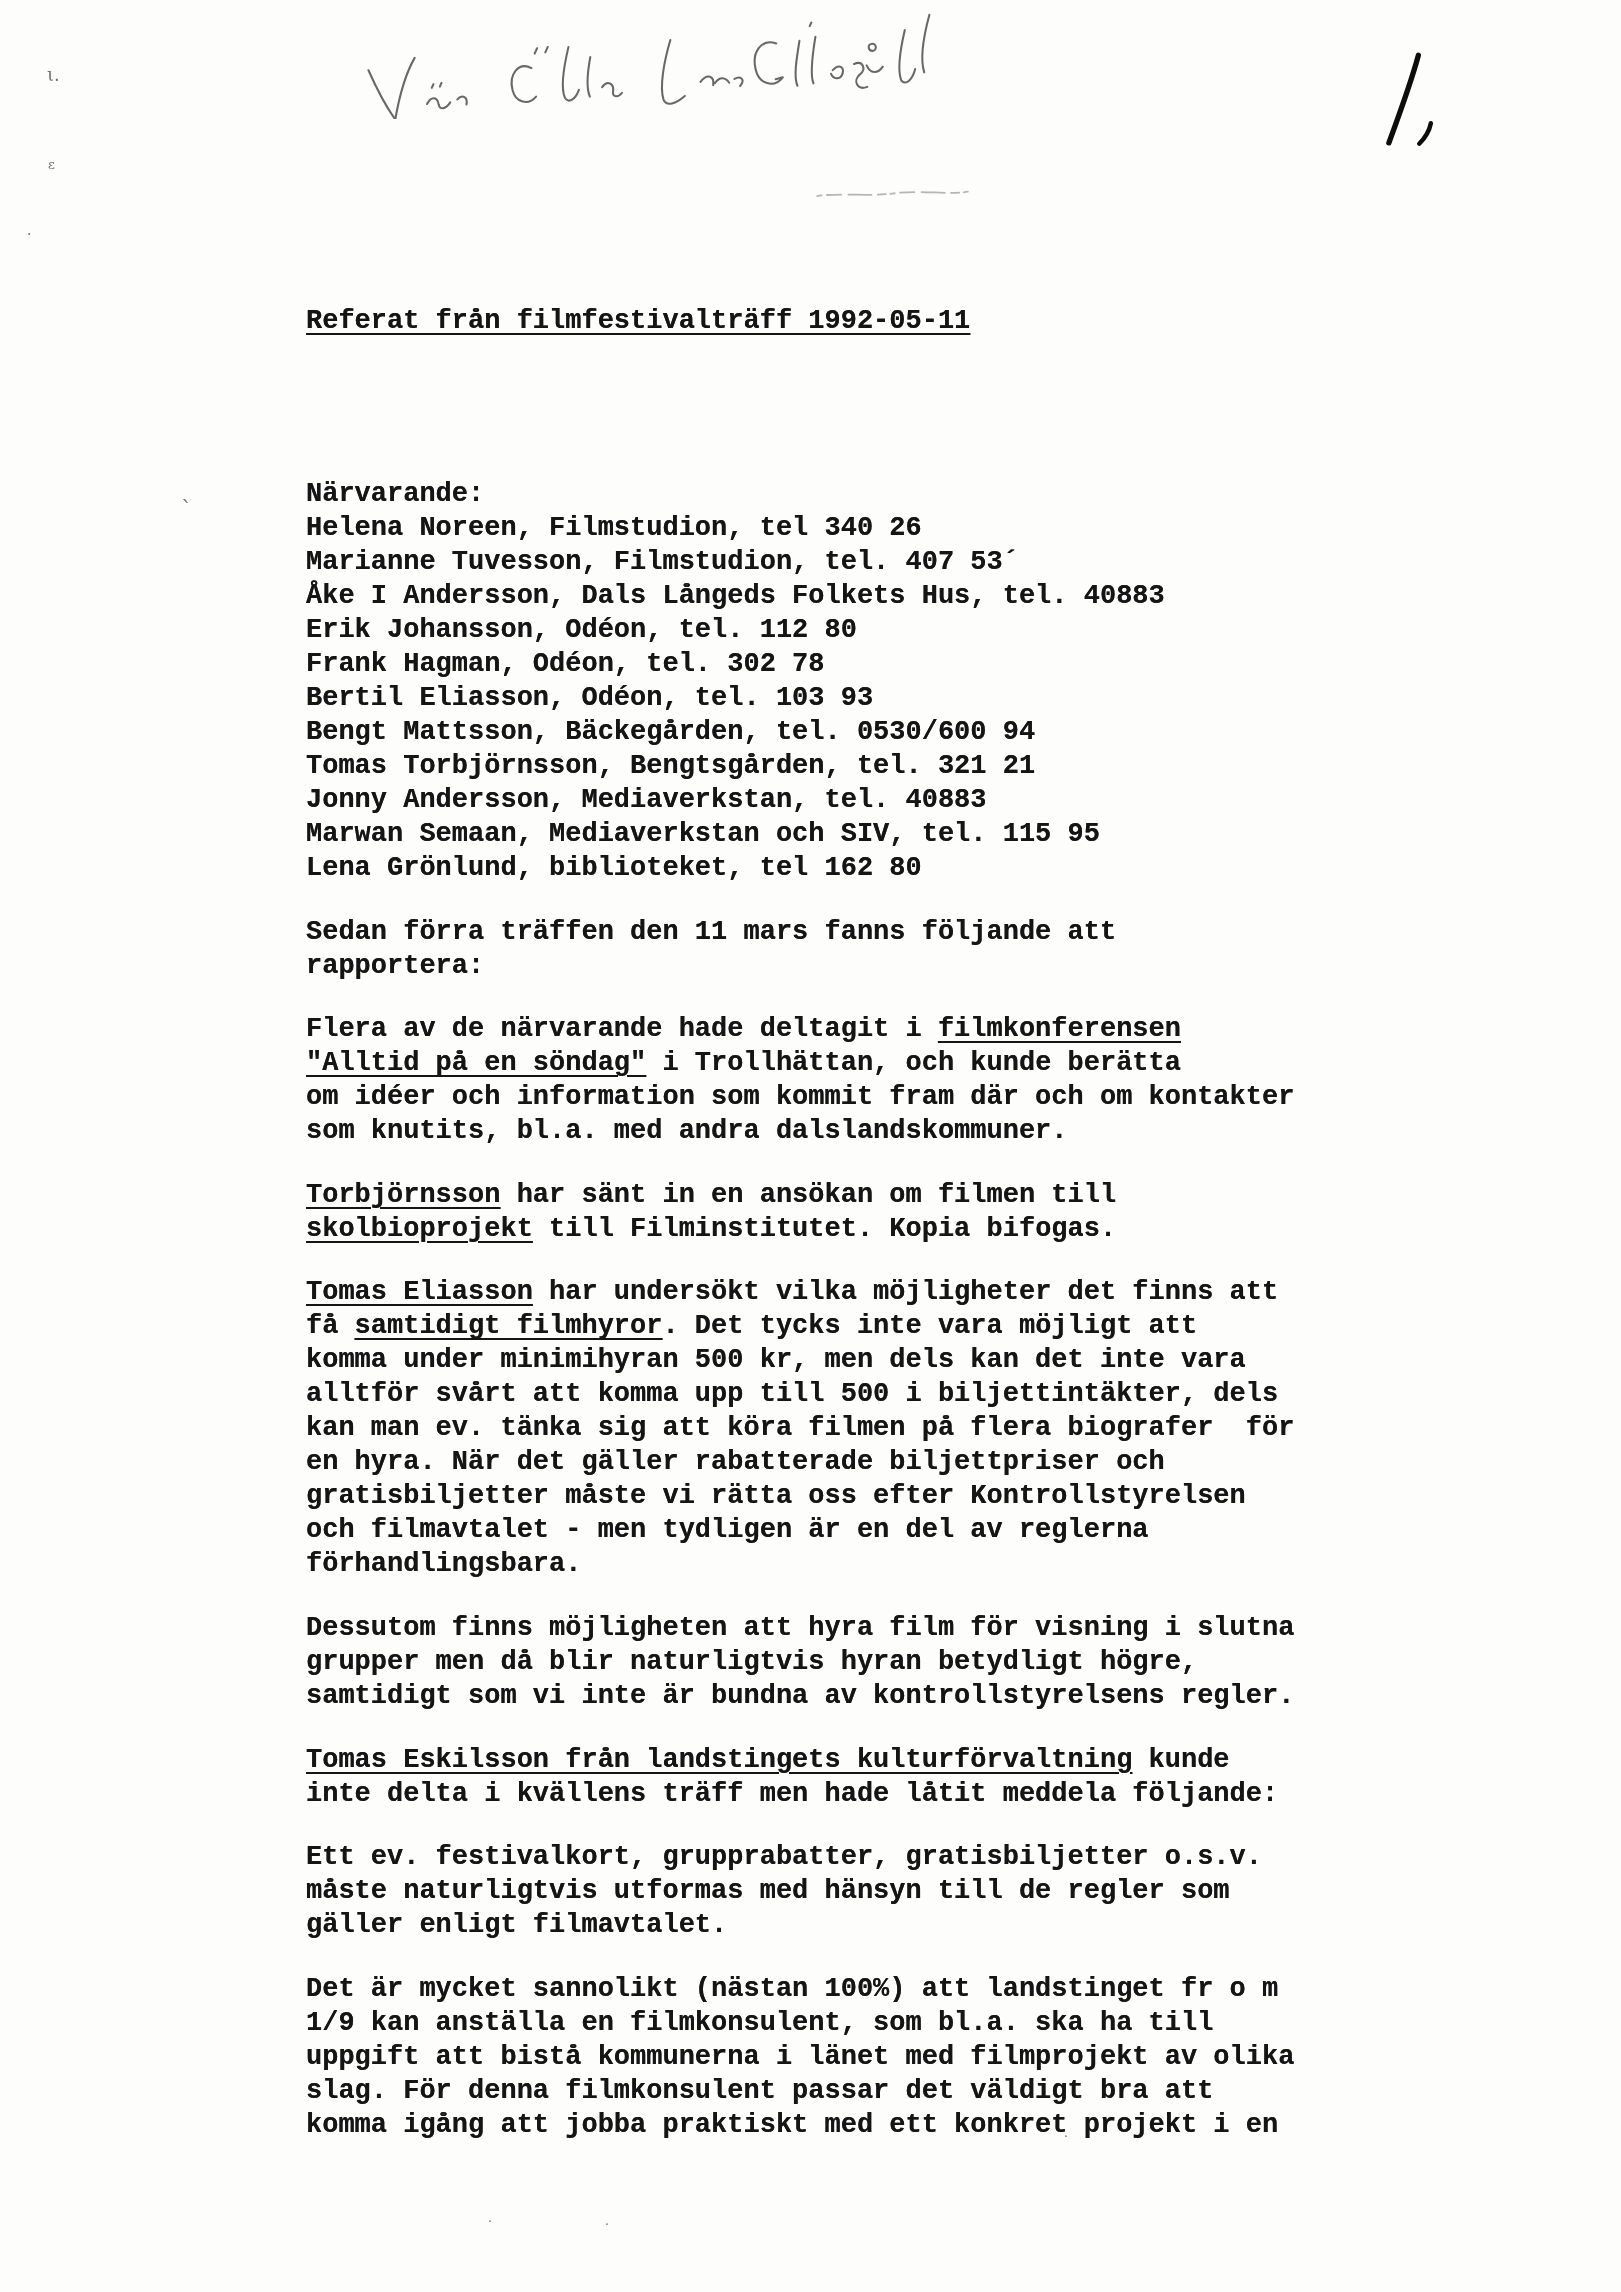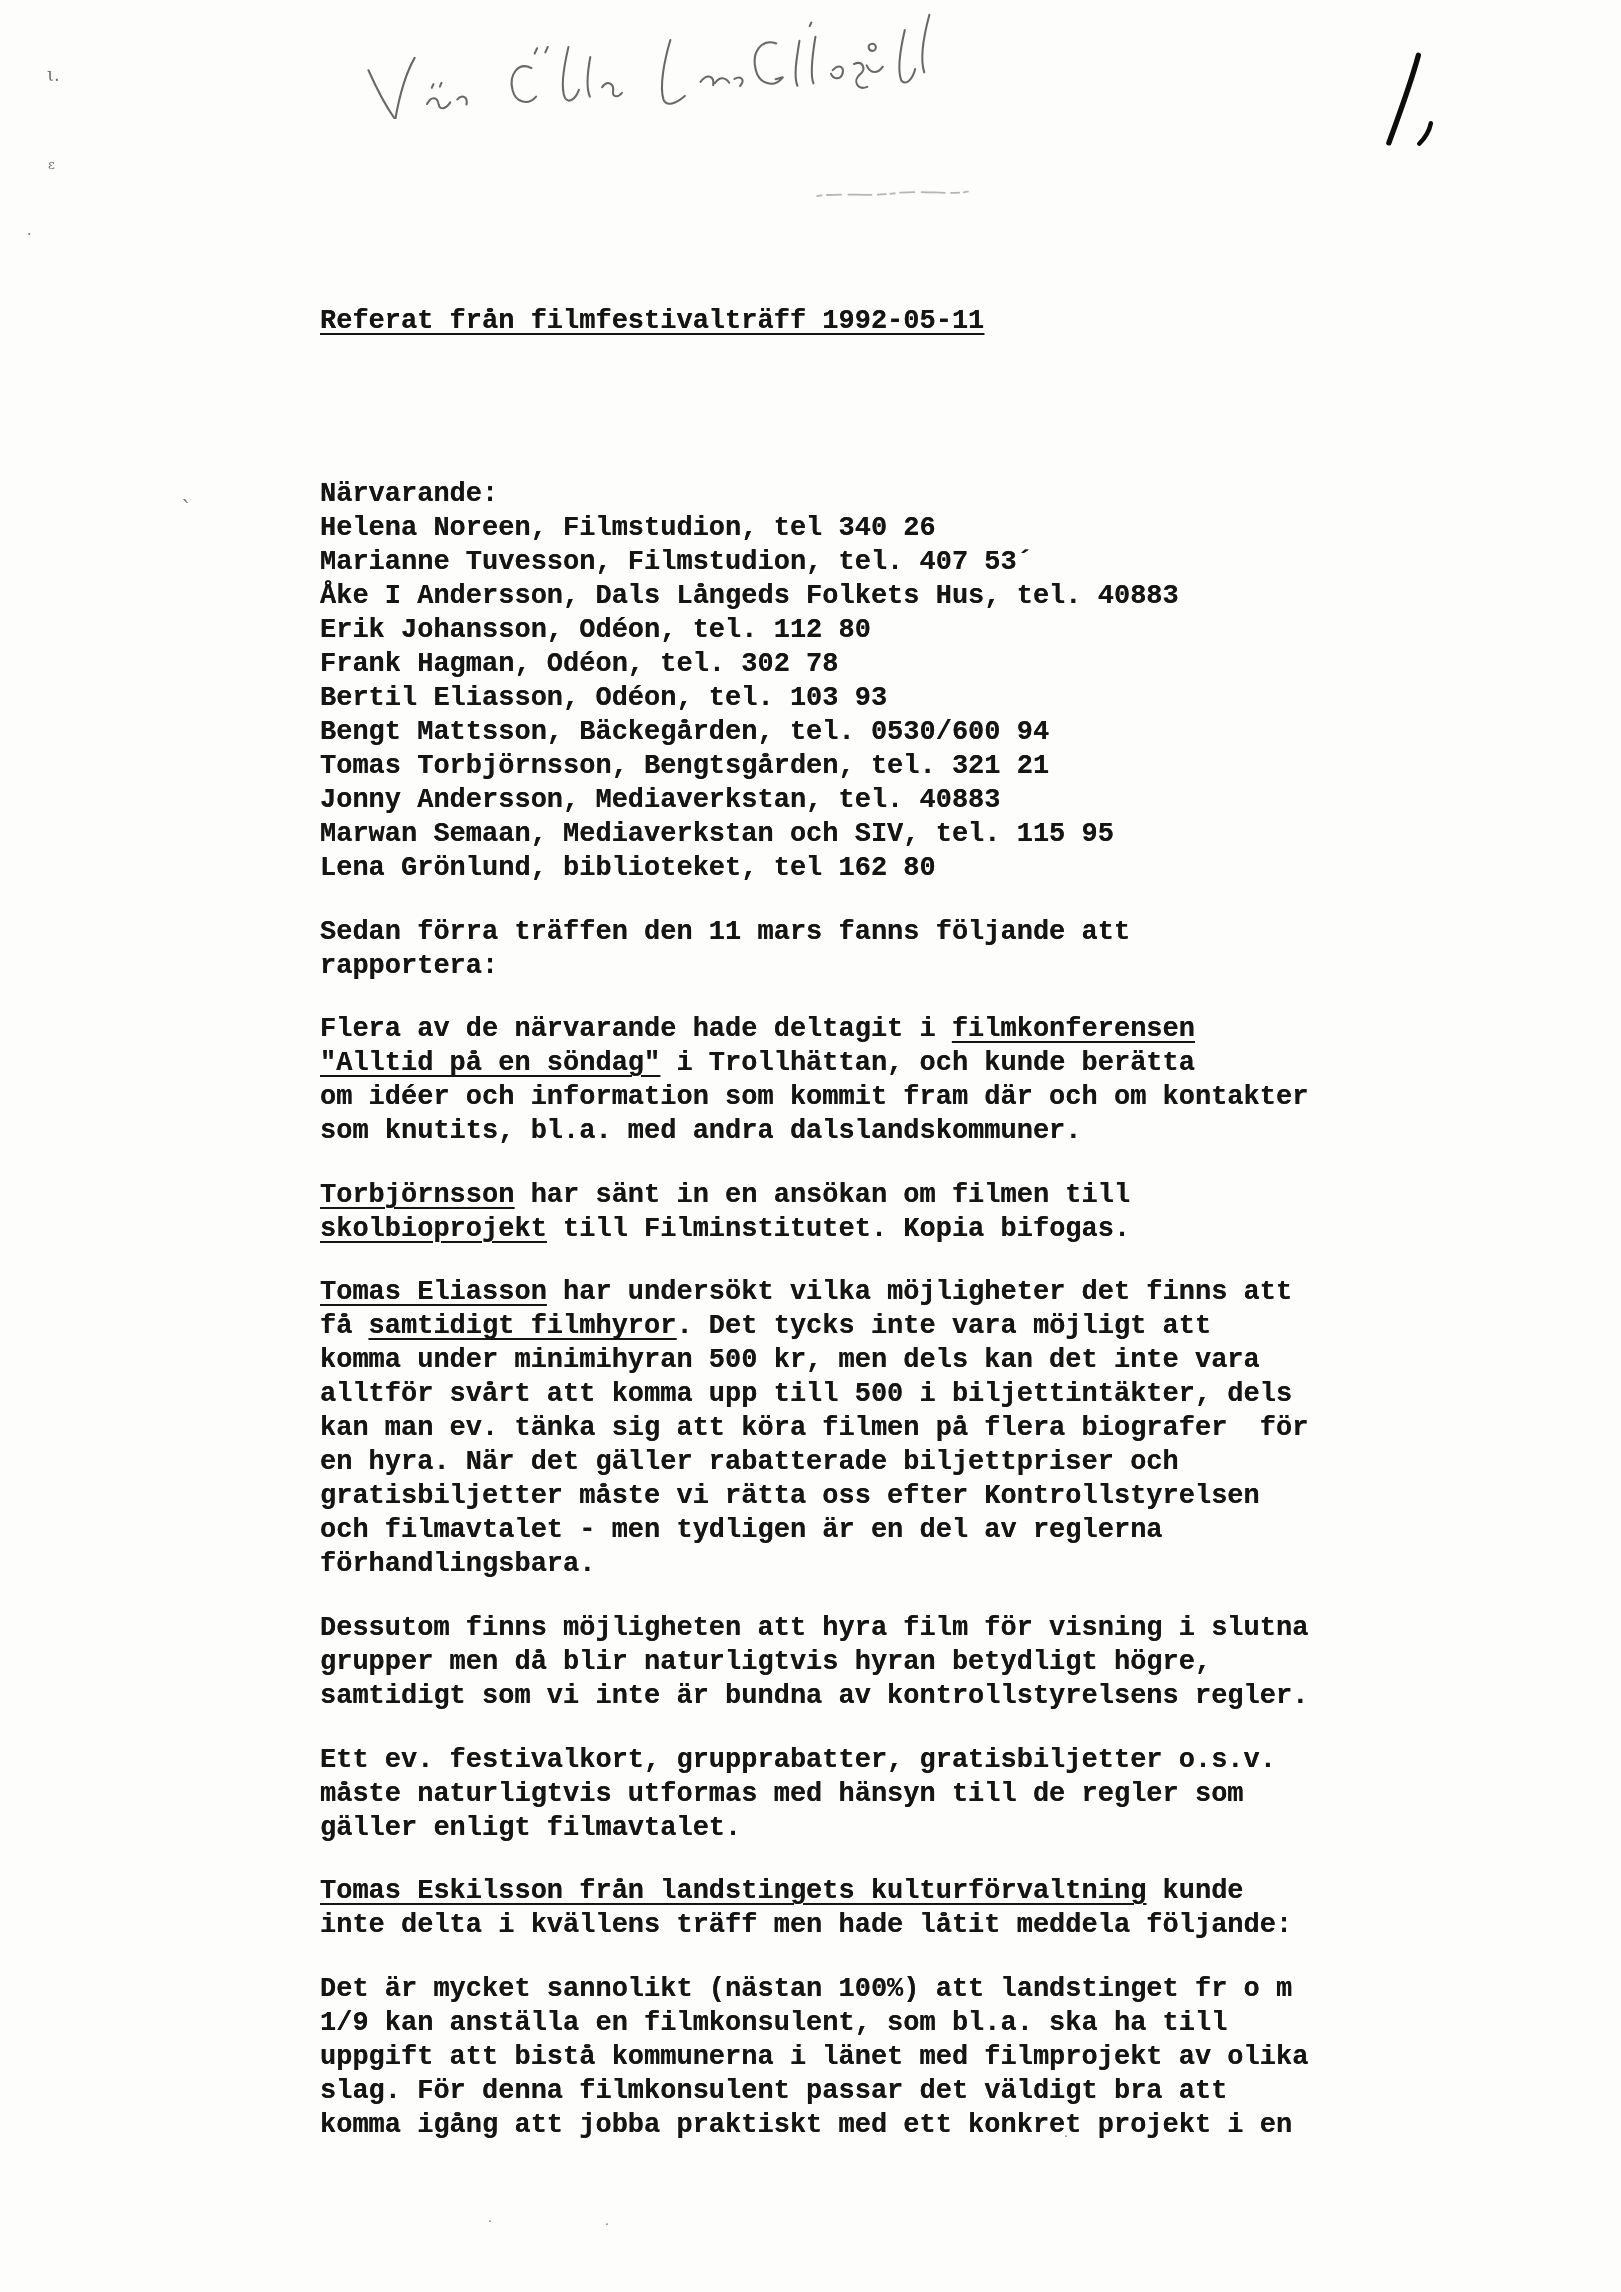--- a/index.html
+++ b/index.html
@@ -6,21 +6,21 @@
   html,body{margin:0;padding:0;}
   body{
     width:1621px;height:2293px;
     background:#fcfcfb;
     position:relative;
     overflow:hidden;
   }
   .page{position:absolute;inset:0;background:#fdfdfc;}
   
   .doc{
-    position:absolute;left:320px;top:236px;width:1075px;
+    position:absolute;left:306px;top:236px;width:1075px;
     font-family:"Liberation Mono","DejaVu Sans Mono",monospace;
     font-size:27px;line-height:34px;font-weight:700;
     color:#151515;
     text-shadow:0 0 0.4px rgba(10,10,10,0.75);
     white-space:pre-wrap;
   }
   .doc h1{
     font:inherit;margin:0 0 37px 0;
     text-decoration:underline;
     text-decoration-thickness:2.2px;
@@ -95,24 +95,24 @@
 </span><span class="u">skolbioprojekt</span><span class=""> till Filminstitutet. Kopia bifogas.</span></div><div class="block para"><span class="u">Tomas Eliasson</span><span class=""> har undersökt vilka möjligheter det finns att
 få </span><span class="u">samtidigt filmhyror</span><span class="">. Det tycks inte vara möjligt att
 komma under minimihyran 500 kr, men dels kan det inte vara
 alltför svårt att komma upp till 500 i biljettintäkter, dels
 kan man ev. tänka sig att köra filmen på flera biografer  för
 en hyra. När det gäller rabatterade biljettpriser och
 gratisbiljetter måste vi rätta oss efter Kontrollstyrelsen
 och filmavtalet - men tydligen är en del av reglerna
 förhandlingsbara.</span></div><div class="block para"><span class="">Dessutom finns möjligheten att hyra film för visning i slutna
 grupper men då blir naturligtvis hyran betydligt högre,
-samtidigt som vi inte är bundna av kontrollstyrelsens regler.</span></div><div class="block para"><span class="">Ett ev. festivalkort, grupprabatter, gratisbiljetter o.s.v.
+samtidigt som vi inte är bundna av kontrollstyrelsens regler.</span></div><div class="block para"><span class="u">Tomas Eskilsson från landstingets kulturförvaltning</span><span class=""> kunde
+inte delta i kvällens träff men hade låtit meddela följande:</span></div><div class="block para"><span class="">Ett ev. festivalkort, grupprabatter, gratisbiljetter o.s.v.
 måste naturligtvis utformas med hänsyn till de regler som
-gäller enligt filmavtalet.</span></div><div class="block para"><span class="u">Tomas Eskilsson från landstingets kulturförvaltning</span><span class=""> kunde
-inte delta i kvällens träff men hade låtit meddela följande:</span></div><div class="block para"><span class="">Det är mycket sannolikt (nästan 100%) att landstinget fr o m
+gäller enligt filmavtalet.</span></div><div class="block para"><span class="">Det är mycket sannolikt (nästan 100%) att landstinget fr o m
 1/9 kan anställa en filmkonsulent, som bl.a. ska ha till
 uppgift att bistå kommunerna i länet med filmprojekt av olika
 slag. För denna filmkonsulent passar det väldigt bra att
 komma igång att jobba praktiskt med ett konkret projekt i en</span></div></div>
 
 <span class="speck" style="left: 47px; top: 66px; font-size: 18px;">ι.</span>
     <span class="speck" style="left: 48px; top: 158px; font-size: 13.4px;">ε</span>
     <span class="speck" style="left: 27px; top: 227px; font-size: 14.3px;">·</span>
     <span class="speck" style="left: 181px; top: 498px; font-size: 23px;">`</span>
     <span class="speck" style="left: 488px; top: 2216px; font-size: 12.5px;">·</span>

